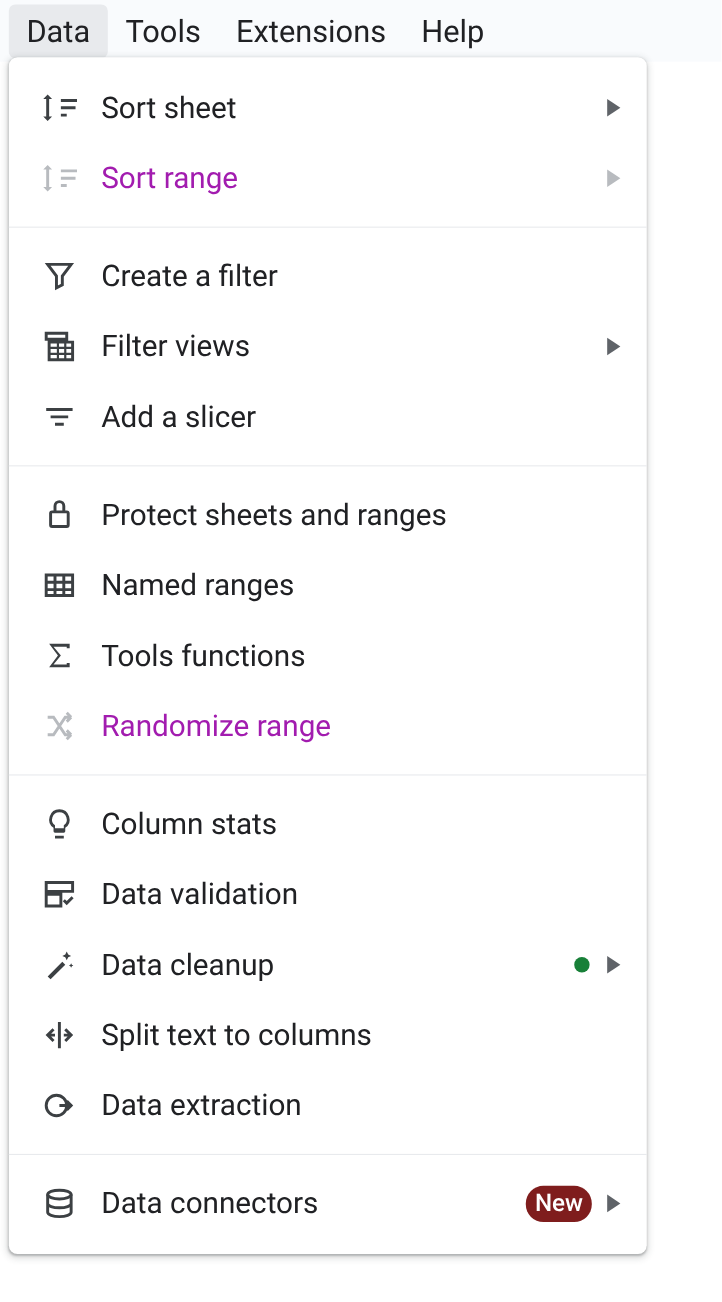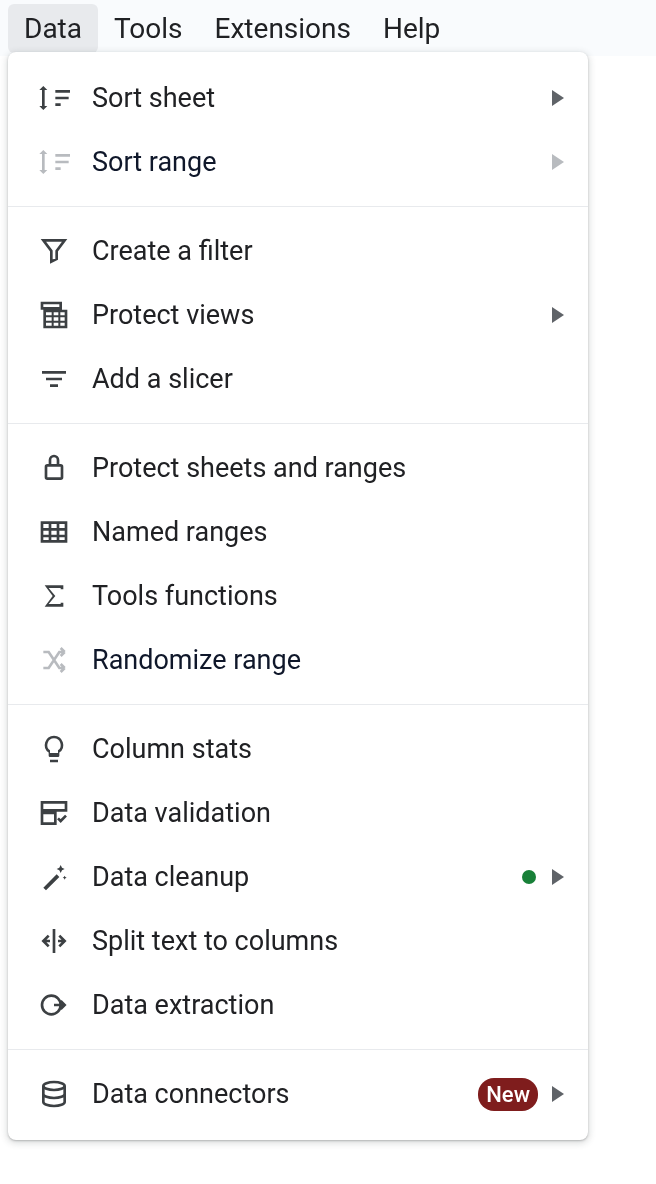--- a/index.html
+++ b/index.html
@@ -66,21 +66,21 @@
     }
     .menu-item.disabled .menu-icon svg {
       fill: #b8bbbf;
     }
     .menu-label {
       font-size: 27px;
       color: #202124;
       flex: 1;
     }
     .menu-item.disabled .menu-label {
-      color: #0f172a;
+      color: #a21caf;
     }
     .submenu-arrow {
       width: 0;
       height: 0;
       border-top: 8px solid transparent;
       border-bottom: 8px solid transparent;
       border-left: 12px solid #5f6368;
     }
     .menu-item.disabled .submenu-arrow {
       border-left-color: #b8bbbf;
@@ -152,21 +152,21 @@
     <span class="menu-label">Create a filter</span>
   </div>
 
   <div class="menu-item">
     <span class="menu-icon">
       <svg viewBox="0 0 24 24">
           <path d="M3 3h14v4H3z M5 9h16v12H5z" fill="none" stroke="#3c4043" stroke-width="2"></path>
           <path d="M5 13h16M5 17h16M11 9v12M16 9v12" stroke="#3c4043" stroke-width="1.5"></path>
         </svg>
     </span>
-    <span class="menu-label">Protect views</span>
+    <span class="menu-label">Filter views</span>
     <span class="submenu-arrow"></span>
   </div>
 
   <div class="menu-item">
     <span class="menu-icon">
       <svg viewBox="0 0 24 24">
           <path d="M3 6h18v2H3zM6 11h12v2H6zM9 16h6v2H9z"></path>
         </svg>
     </span>
     <span class="menu-label">Add a slicer</span>

